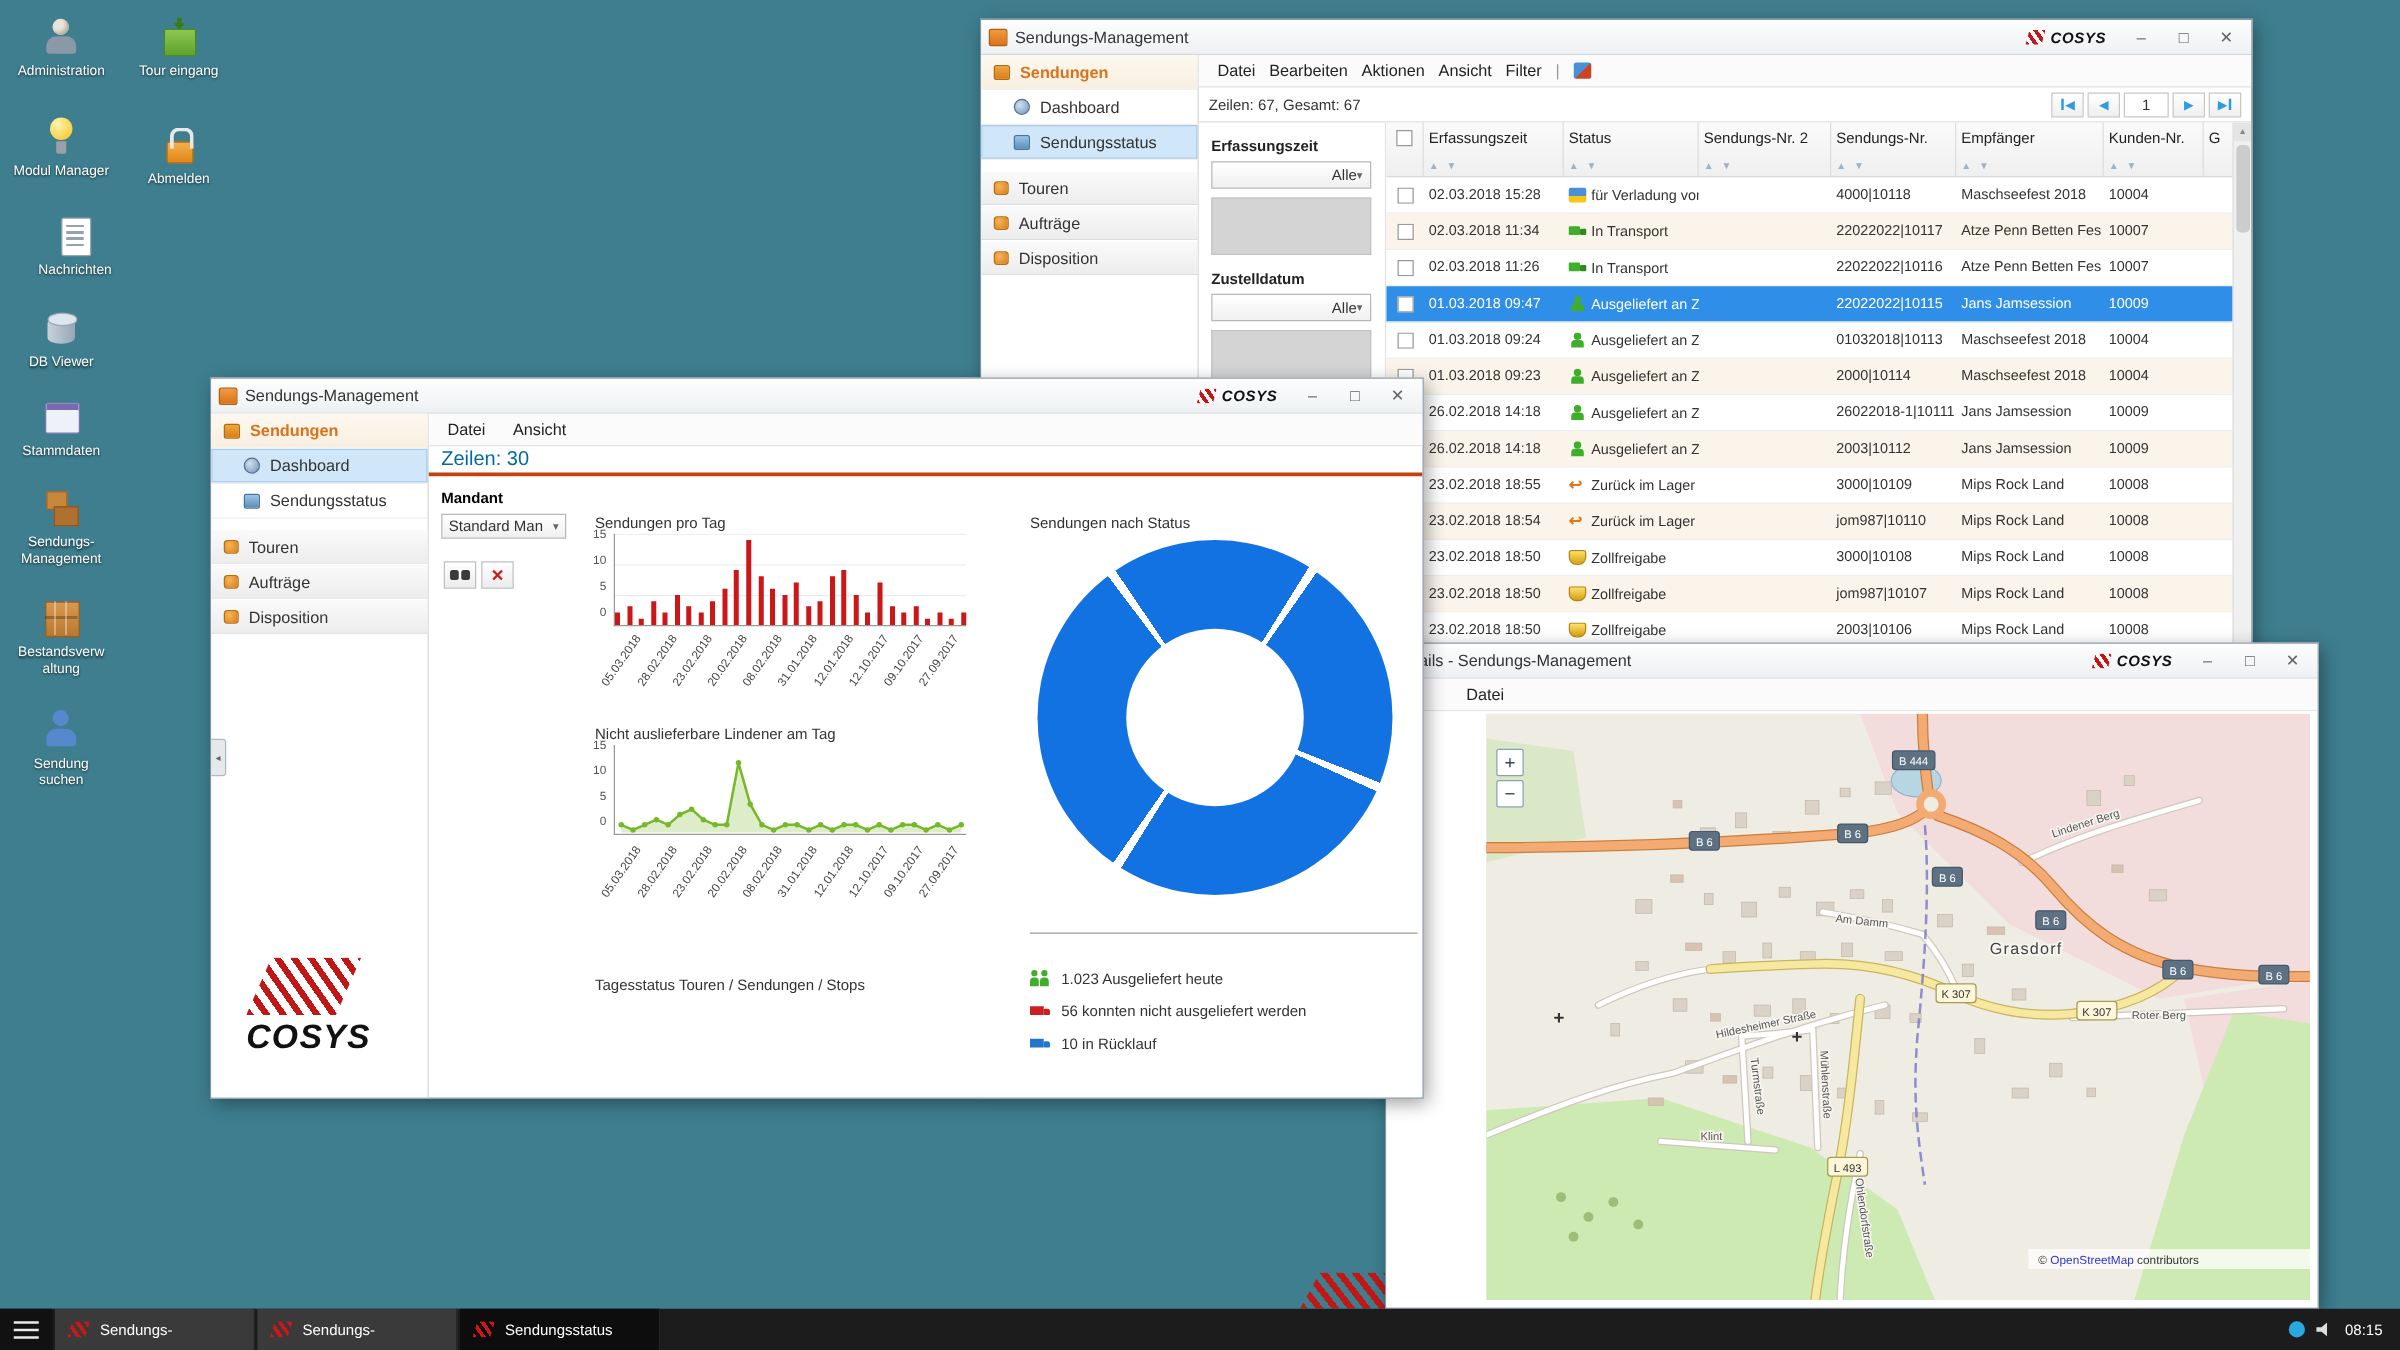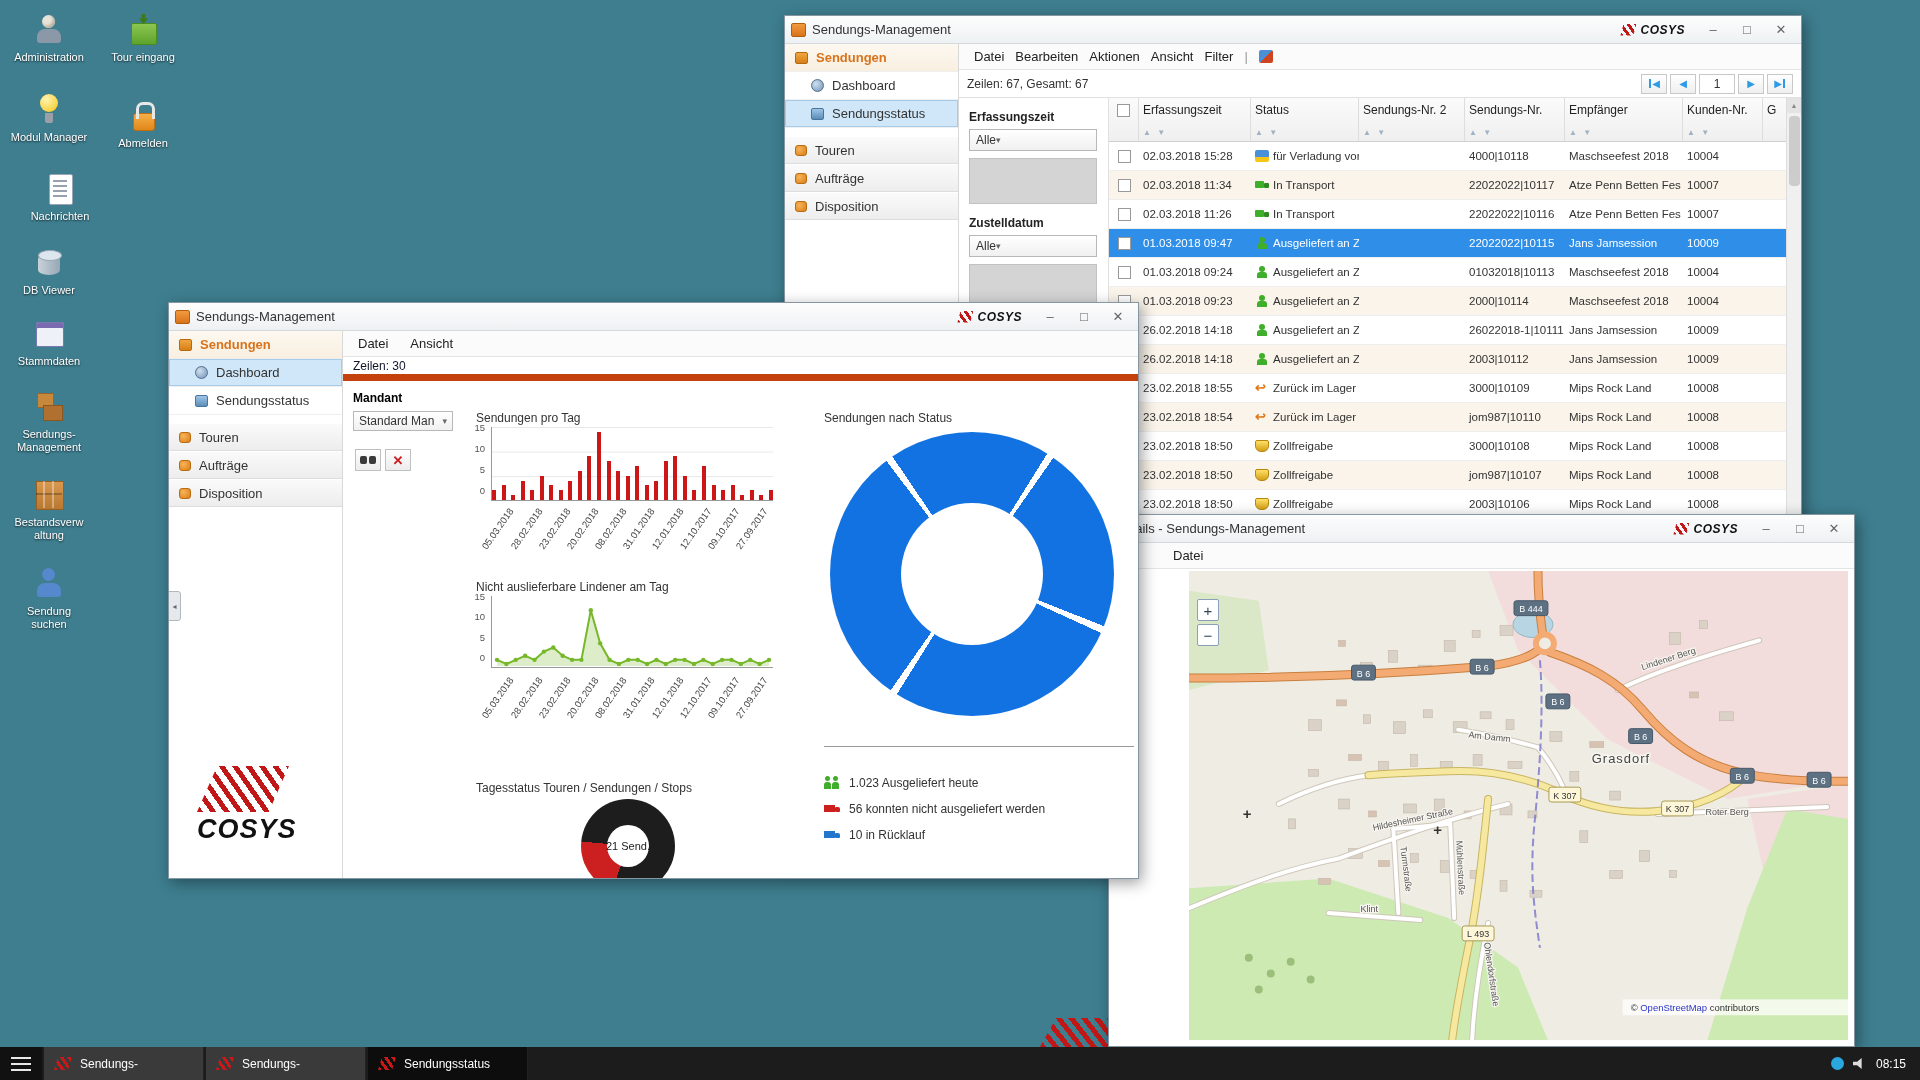--- a/index.html
+++ b/index.html
@@ -60,21 +60,21 @@
 
 
 .toolbar{height:28px;display:flex;align-items:center;padding:0 8px;border-bottom:1px solid #e0e0e0;font-size:12px;color:#333}
 .pager{margin-left:auto;display:flex;gap:3px;align-items:center}
 .pgbtn{width:26px;height:20px;border:1px solid #c8c8c8;background:linear-gradient(#fff,#efefef);display:flex;align-items:center;justify-content:center;color:#2e9be6;font-size:10px}
 .pgbtn .bar{width:2px;height:9px;background:#2e9be6;margin:0 1px}
 .pgnum{width:36px;height:20px;border:1px solid #c8c8c8;background:#fff;text-align:center;line-height:18px;font-size:12px}
 .tcontent{position:absolute;top:54px;left:0;right:0;bottom:0;display:flex}
 .filterpanel{width:150px;padding:8px 10px;border-right:1px solid #e0e0e0;font-size:12px;flex:none}
 .fp-label{font-weight:bold;margin:4px 0 5px;color:#222}
-.fp-select{width:128px;height:22px;border:1px solid #b8b8b8;background:linear-gradient(#fff,#f0f0f0);display:flex;align-items:center;justify-content:flex-start;padding:0 6px;font-size:12px;color:#333}
+.fp-select{width:128px;height:22px;border:1px solid #b8b8b8;background:linear-gradient(#fff,#f0f0f0);display:flex;align-items:center;justify-content:flex-end;padding:0 6px;font-size:12px;color:#333}
 .fp-box{width:128px;height:46px;background:#d4d4d4;border:1px solid #c2c2c2;margin:7px 0 12px}
 .tablewrap{flex:1;position:relative;overflow:hidden}
 .thead{display:flex;height:44px;background:linear-gradient(#fbfbfb,#efefef);border-bottom:1px solid #d0d0d0}
 .th{border-right:1px solid #ddd;padding:5px 4px 0;font-size:12px;color:#222;position:relative;overflow:hidden;white-space:nowrap;flex:none}
 .th .sorts{position:absolute;bottom:4px;left:4px;font-size:8px;color:#9fb3c4;letter-spacing:2px}
 .trow{display:flex;height:29px;align-items:center;font-size:11.5px;color:#333;background:#fff;border-bottom:1px solid #eee}
 .trow.alt{background:#faf4ea}
 .trow.sel{background:#2f8fe8;color:#fff}
 .td{padding:0 4px;overflow:hidden;white-space:nowrap;flex:none}
 .tdc{display:flex;justify-content:center}
@@ -86,21 +86,21 @@
 .sic::before,.sic::after{content:"";position:absolute}
 .sic-verladung{background:linear-gradient(#4a90d9 58%,#f5c518 58%);border-radius:2px}
 .sic-transport::before{left:0;top:2px;width:9px;height:7px;background:#3fae2a;border-radius:1px}
 .sic-transport::after{left:9px;top:4px;width:5px;height:5px;background:#2e8a1e;border-radius:1px}
 .sic-ausgeliefert::before{left:4px;top:0;width:6px;height:6px;border-radius:50%;background:#3fae2a}
 .sic-ausgeliefert::after{left:2px;top:6px;width:10px;height:6px;border-radius:3px 3px 0 0;background:#3fae2a}
 .sic-zurueck::before{content:"↩";left:0;top:-1px;color:#e07818;font-size:13px;line-height:13px;font-weight:bold}
 .sic-zoll{background:linear-gradient(#ffe066,#d4a017);border:1px solid #b8860b;border-radius:2px 2px 6px 6px}
 
 
-.zeilenbar{height:24px;display:flex;align-items:center;padding:0 10px;font-size:12px;color:#0f172a;border-bottom:7px solid #c2410c}
+.zeilenbar{height:24px;display:flex;align-items:center;padding:0 10px;font-size:16px;color:#0369a1;border-bottom:3px solid #c2410c}
 .dmain{position:absolute;top:50px;left:0;right:0;bottom:0;overflow:hidden;font-size:12px}
 .abs{position:absolute}
 .b{font-weight:bold}
 .dd{border:1px solid #b8b8b8;background:linear-gradient(#fff,#f0f0f0);display:flex;align-items:center;justify-content:space-between;padding:0 5px;font-size:12px;color:#333}
 .tbtn{width:26px;height:22px;border:1px solid #c0c0c0;background:linear-gradient(#fff,#ececec);display:flex;align-items:center;justify-content:center}
 .ic-binoc{width:16px;height:8px;position:relative}
 .ic-binoc::before,.ic-binoc::after{content:"";position:absolute;top:0;width:7px;height:8px;background:#3a3a3a;border-radius:2px}
 .ic-binoc::before{left:0}.ic-binoc::after{right:0}
 .ic-redx::before{content:"✕";color:#cc1a1a;font-weight:bold;font-size:13px}
 .chart-title{position:absolute;font-size:12px;color:#333}
@@ -819,23 +819,20 @@
       <div class="ssrow" style="left:481px;top:421px">
           <span class="ssic ssic-truck c-red"></span>
           <span>56 konnten nicht ausgeliefert werden</span>
         </div>
       <div class="ssrow" style="left:481px;top:447px">
           <span class="ssic ssic-truck c-blue"></span>
           <span>10 in Rücklauf</span>
         </div>
 
       <div class="chart-title" style="left:133px;top:400px">Tagesstatus Touren / Sendungen / Stops</div>
-      <div class="gauge" style="left: 238px; top: 418px; background: conic-gradient(from 200deg, rgb(204, 32, 32) 0deg, rgb(204, 32, 32) 21%, rgb(29, 29, 29) 21%, rgb(29, 29, 29) 100%);">
-          <div class="glabel">21 Send.</div>
-        </div>
     </div>
   </div>
 </div>
 
 <div class="taskbar">
   <div class="hamb">
       <span class="hbar"></span>
       <span class="hbar"></span>
       <span class="hbar"></span>
     </div>

